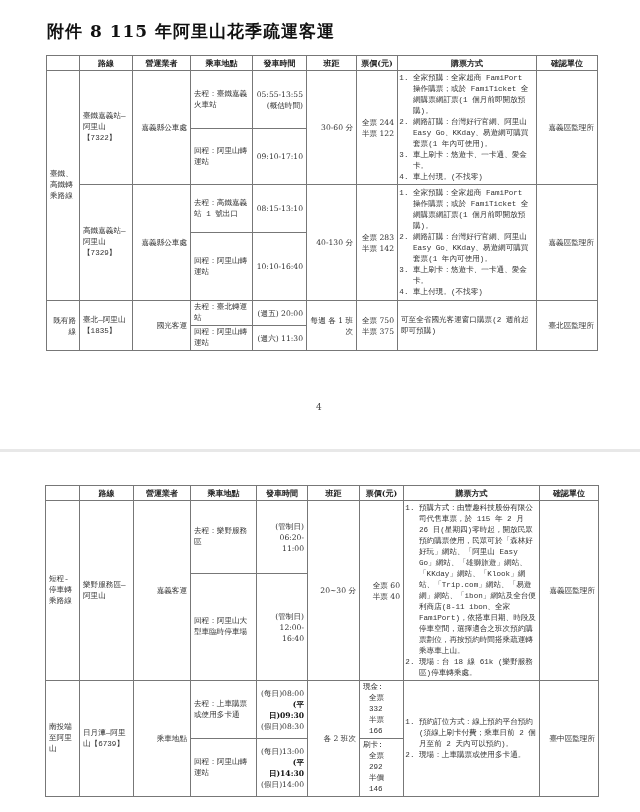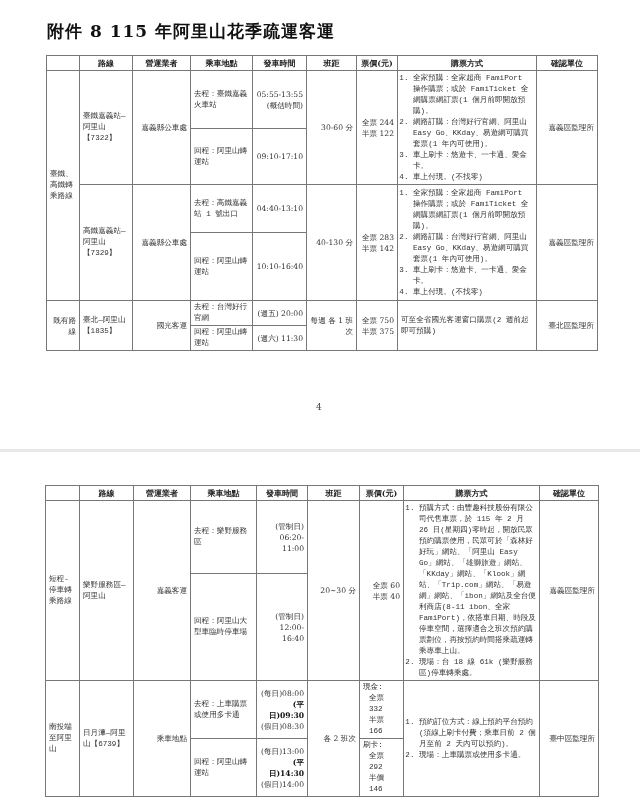--- a/index.html
+++ b/index.html
@@ -69,21 +69,21 @@
   </tr>
   <tr style="height:56px;">
     <td class="l">回程：阿里山轉運站</td>
     <td class="c">09:10-17:10</td>
   </tr>
 
   <tr style="height:48px;">
     <td rowspan="2" class="l">高鐵嘉義站—阿里山【7329】</td>
     <td rowspan="2" class="c">嘉義縣公車處</td>
     <td class="l">去程：高鐵嘉義站 1 號出口</td>
-    <td class="c">04:40-13:10</td>
+    <td class="c">08:15-13:10</td>
     <td rowspan="2" class="c">40-130 分</td>
     <td rowspan="2" class="c">
       <div>全票 283</div>
       <div>半票 142</div>
     </td>
     <td rowspan="2" class="l">
       <ol class="m">
         <li>全家預購：全家超商 FamiPort 操作購票；或於 FamiTicket 全網購票網訂票(1 個月前即開放預購)。</li>
         <li>網路訂購：台灣好行官網、阿里山 Easy Go、KKday、易遊網可購買套票(1 年內可使用)。</li>
         <li>車上刷卡：悠遊卡、一卡通、愛金卡。</li>
@@ -94,21 +94,21 @@
   </tr>
   <tr style="height:68px;">
     <td class="l">回程：阿里山轉運站</td>
     <td class="c">10:10-16:40</td>
   </tr>
 
   <tr style="height:23px;">
     <td rowspan="2" class="c">既有路線</td>
     <td rowspan="2" class="l">臺北—阿里山【1835】</td>
     <td rowspan="2" class="c">國光客運</td>
-    <td class="l">去程：台灣好行官網</td>
+    <td class="l">去程：臺北轉運站</td>
     <td class="c">(週五) 20:00</td>
     <td rowspan="2" class="c">每週 各 1 班次</td>
     <td rowspan="2" class="c">
       <div>全票 750</div>
       <div>半票 375</div>
     </td>
     <td rowspan="2" class="l">可至全省國光客運窗口購票(2 週前起即可預購)</td>
     <td rowspan="2" class="c">臺北區監理所</td>
   </tr>
   <tr style="height:24px;">

